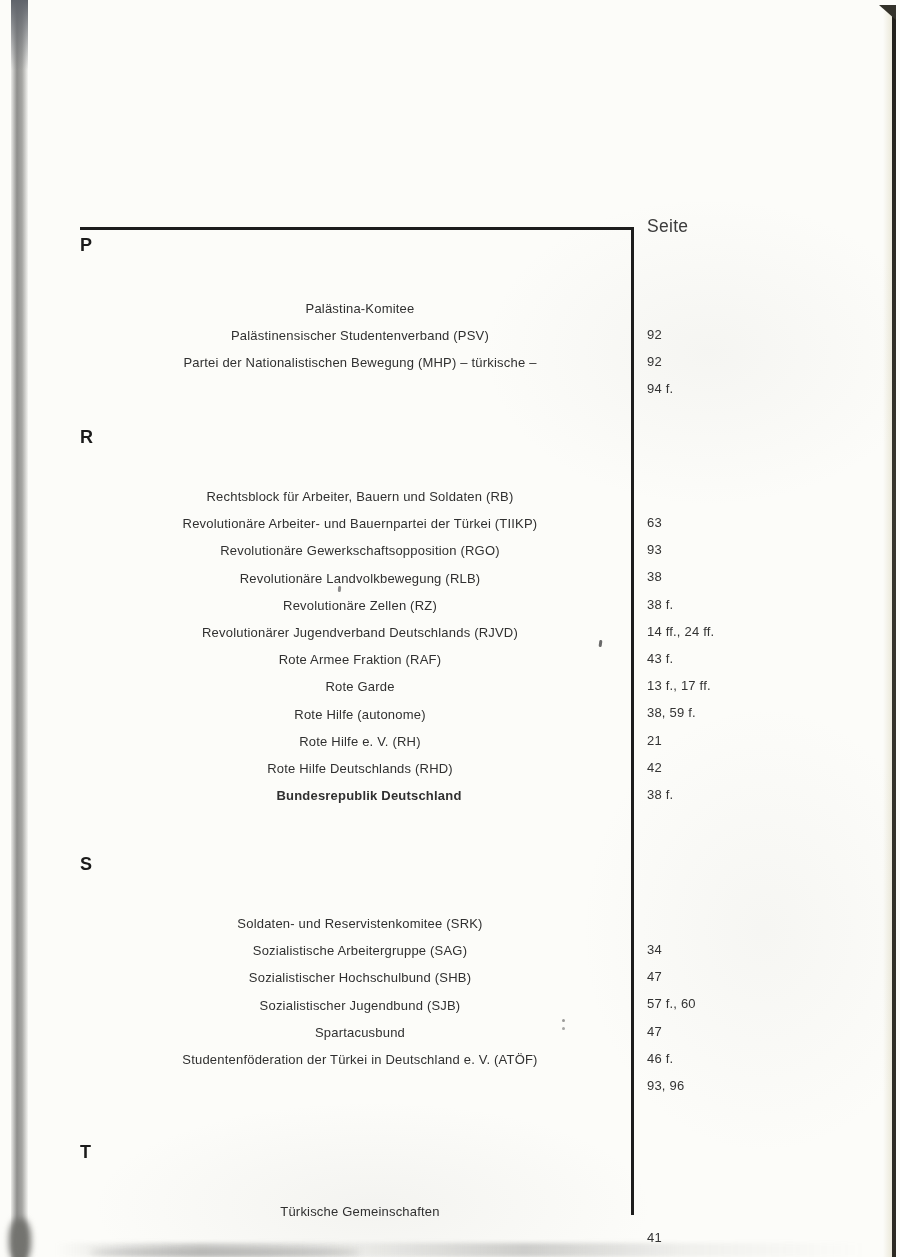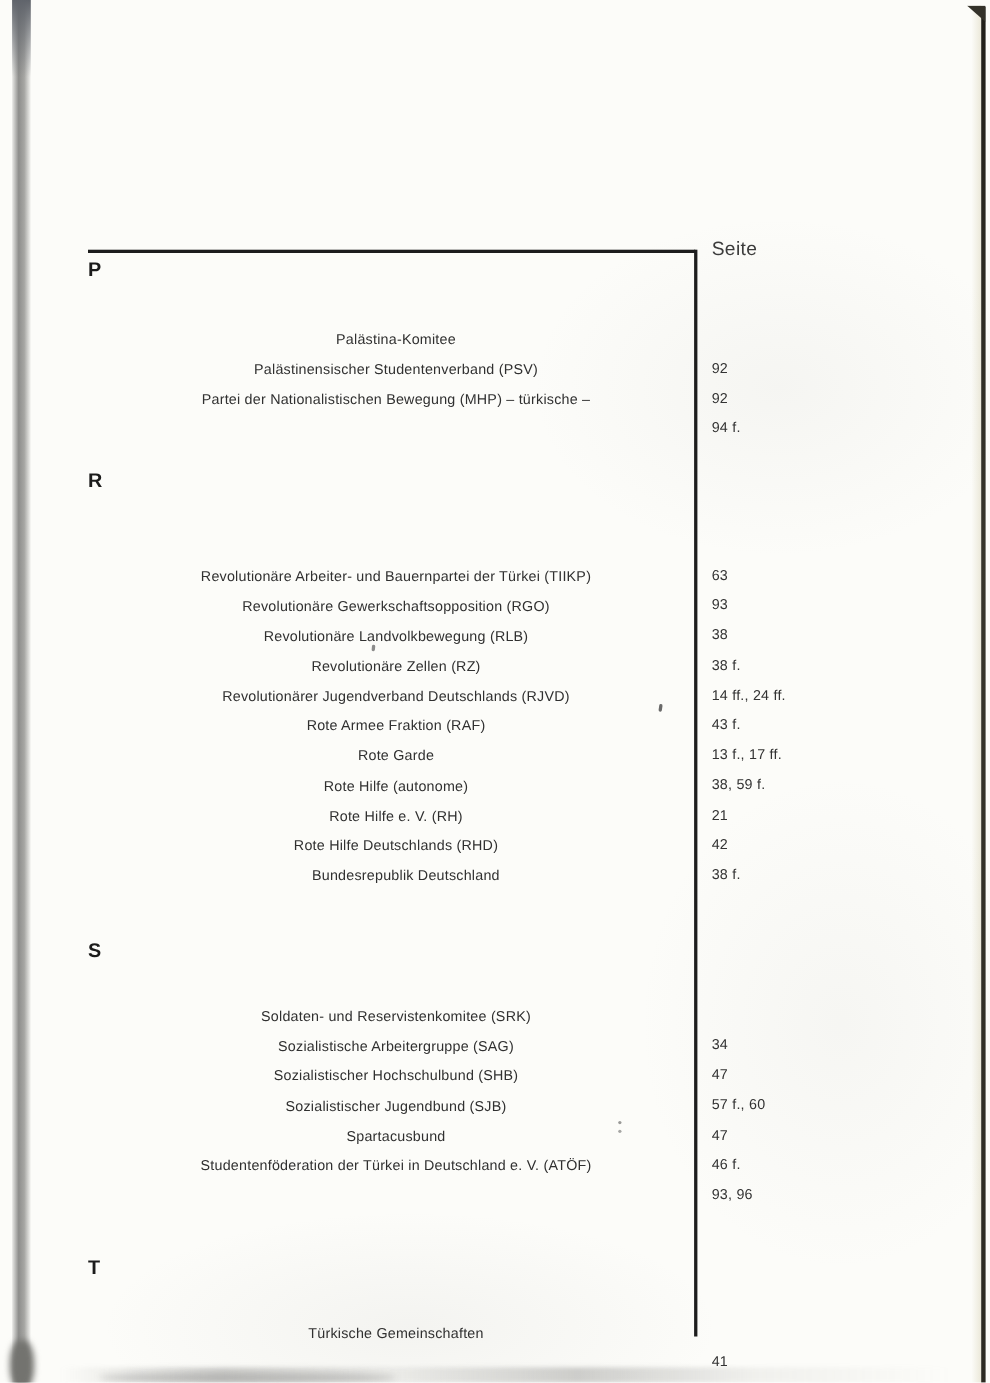--- a/index.html
+++ b/index.html
@@ -39,21 +39,21 @@
   .vline{position:absolute;left:631px;top:227px;width:2.5px;height:988px;background:#1d1d1d;}
   
   .seite{position:absolute;left:647px;top:216px;font-size:17.5px;color:#3c3c3c;letter-spacing:0.3px;}
   
   .section{position:absolute;left:80px;width:560px;}
   .sec-P{top:236px;} .sec-R{top:428px;} .sec-S{top:855px;} .sec-T{top:1143px;}
   .letter{font-weight:700;font-size:18px;height:18px;line-height:18px;color:#1b1b1b;margin-bottom:37px;letter-spacing:0.5px;}
   .sec-P .letter{margin-bottom:41px;}
   .row{position:relative;height:27.2px;line-height:27.2px;font-size:13px;letter-spacing:0.2px;white-space:nowrap;color:#303030;text-align:center;}
   .row .pages{position:absolute;left:567px;top:0;color:#333333;margin-top:26px;}
-  .row.cont{padding-left:18px;}
+  .row.cont{padding-left:18px;font-weight:bold;}
   
   .speck{position:absolute;background:#6a6a6a;}
   .speck-a{left:599px;top:640px;width:3px;height:7px;border-radius:2px;transform:rotate(8deg);}
   .speck-b{left:338px;top:586px;width:2.5px;height:6px;border-radius:2px;background:#8b8b8b;transform:rotate(6deg);}
   .speck-c1{left:562px;top:1019px;width:3px;height:3px;border-radius:50%;background:#9a9a98;}
   .speck-c2{left:562px;top:1027px;width:3px;height:3px;border-radius:50%;background:#a6a6a4;}
 </style>
 </head>
 <body>
 
@@ -73,21 +73,21 @@
 
   <div id="sections-root">
       <div class="section sec-P">
         <div class="letter">P</div>
         <div class="row"><span class="name">Palästina-Komitee</span><span class="pages">92</span></div>
         <div class="row"><span class="name">Palästinensischer Studentenverband (PSV)</span><span class="pages">92</span></div>
         <div class="row"><span class="name">Partei der Nationalistischen Bewegung (MHP) – türkische –</span><span class="pages">94 f.</span></div>
       </div>
       <div class="section sec-R">
         <div class="letter">R</div>
-        <div class="row"><span class="pages">63</span></div>
+        <div class="row"><span class="name">Rechtsblock für Arbeiter, Bauern und Soldaten (RB)</span><span class="pages">63</span></div>
         <div class="row"><span class="name">Revolutionäre Arbeiter- und Bauernpartei der Türkei (TIIKP)</span><span class="pages">93</span></div>
         <div class="row"><span class="name">Revolutionäre Gewerkschaftsopposition (RGO)</span><span class="pages">38</span></div>
         <div class="row"><span class="name">Revolutionäre Landvolkbewegung (RLB)</span><span class="pages">38 f.</span></div>
         <div class="row"><span class="name">Revolutionäre Zellen (RZ)</span><span class="pages">14 ff., 24 ff.</span></div>
         <div class="row"><span class="name">Revolutionärer Jugendverband Deutschlands (RJVD)</span><span class="pages">43 f.</span></div>
         <div class="row"><span class="name">Rote Armee Fraktion (RAF)</span><span class="pages">13 f., 17 ff.</span></div>
         <div class="row"><span class="name">Rote Garde</span><span class="pages">38, 59 f.</span></div>
         <div class="row"><span class="name">Rote Hilfe (autonome)</span><span class="pages">21</span></div>
         <div class="row"><span class="name">Rote Hilfe e. V. (RH)</span><span class="pages">42</span></div>
         <div class="row"><span class="name">Rote Hilfe Deutschlands (RHD)</span><span class="pages">38 f.</span></div>

